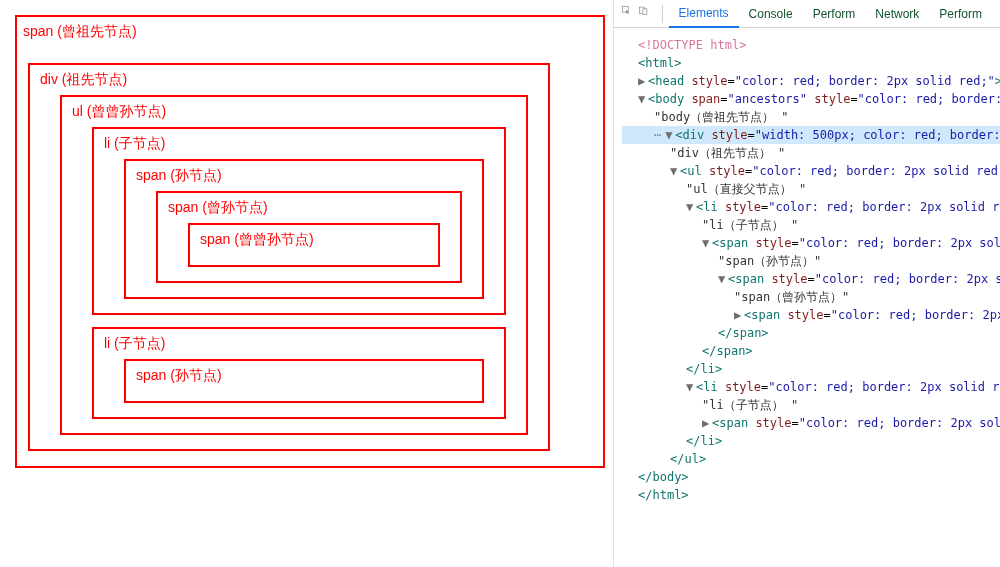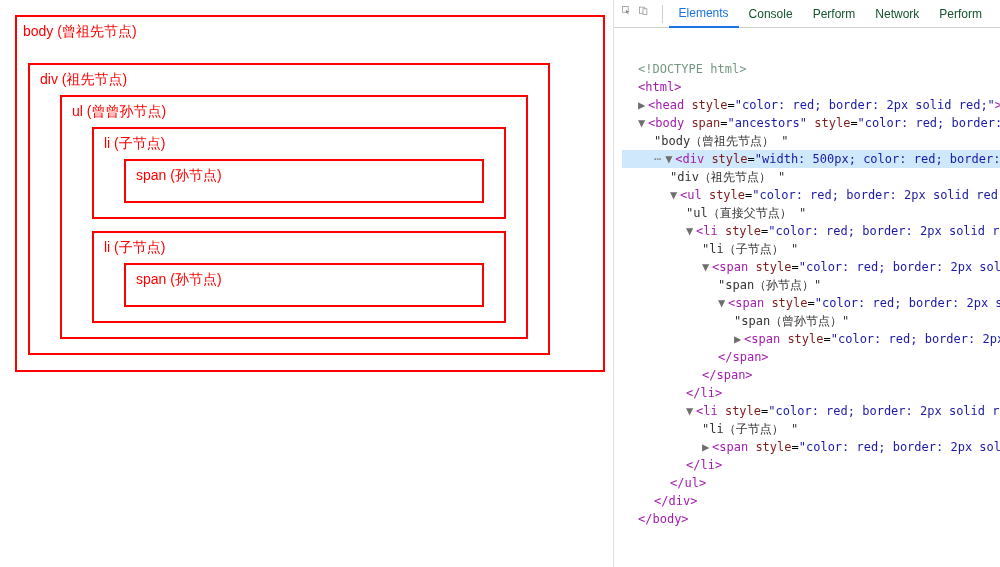--- a/index.html
+++ b/index.html
@@ -27,46 +27,52 @@
 .dom-tree { padding: 8px 0 8px 8px; line-height: 1.5; }
 .line { white-space: pre; }
 .indent1 { padding-left: 16px; }
 .indent2 { padding-left: 32px; }
 .indent3 { padding-left: 48px; }
 .indent4 { padding-left: 64px; }
 .indent5 { padding-left: 80px; }
 .indent6 { padding-left: 96px; }
 .indent7 { padding-left: 112px; }
 .triangle { color: #6e6e6e; display: inline-block; width: 10px; }
-.tag { color: #a21caf; }
+.tag { color: #0f766e; }
 .attr-name { color: #7f1d1d; }
 .attr-value { color: #1a1aa6; }
 .text-node { color: #333; }
-.comment-node { color: #14532d; opacity: 0.6; margin-top: 24px; }
+.comment-node { color: #be185d; opacity: 0.6; }
 .highlight { background: #cfe8fc; }
 .gutter-dots { color: #888; margin-right: 4px; }
 
 svg { display: block; }
 </style>
 </head>
 <body>
 
 <div class="container">
 
   <div class="left-pane">
     <div class="red-box" style="width: 590px; padding-left:6px;">
-      <span class="label">body (曾祖先节点)</span>
+      <span class="label">span (曾祖先节点)</span>
       <div class="red-box" style="width: 522px; margin-top: 22px;">
         <span class="label">div (祖先节点)</span>
         <div class="red-box ul-box">
           <span class="label">ul (曾曾孙节点)</span>
           <div class="red-box li-box">
             <span class="label">li (子节点)</span>
             <div class="red-box span-box">
               <span class="label">span (孙节点)</span>
+              <div class="red-box span-box">
+                <span class="label">span (曾孙节点)</span>
+                <div class="red-box span-box">
+                  <span class="label">span (曾曾孙节点)</span>
+                </div>
+              </div>
             </div>
           </div>
           <div class="red-box li2-box">
             <span class="label">li (子节点)</span>
             <div class="red-box span-box">
               <span class="label">span (孙节点)</span>
             </div>
           </div>
         </div>
       </div>
@@ -115,17 +121,17 @@
       <div class="line indent7 text-node">"span（曾孙节点）"</div>
       <div class="line indent7"><span class="triangle">▶</span><span class="tag">&lt;<span>span</span></span> <span class="attr-name">style</span>=<span class="attr-value">"<span>color: red; border: 2px solid re</span></span></div>
       <div class="line indent6"><span class="tag">&lt;/<span>span</span>&gt;</span></div>
       <div class="line indent5"><span class="tag">&lt;/<span>span</span>&gt;</span></div>
       <div class="line indent4"><span class="tag">&lt;/<span>li</span>&gt;</span></div>
       <div class="line indent4"><span class="triangle">▼</span><span class="tag">&lt;<span>li</span></span> <span class="attr-name">style</span>=<span class="attr-value">"<span>color: red; border: 2px solid red;</span>"</span></div>
       <div class="line indent5 text-node">"li（子节点） "</div>
       <div class="line indent5"><span class="triangle">▶</span><span class="tag">&lt;<span>span</span></span> <span class="attr-name">style</span>=<span class="attr-value">"<span>color: red; border: 2px solid red;</span>"</span></div>
       <div class="line indent4"><span class="tag">&lt;/<span>li</span>&gt;</span></div>
       <div class="line indent3"><span class="tag">&lt;/<span>ul</span>&gt;</span></div>
-      <div class="line indent2"><span class="tag">&lt;/<span>div</span>&gt;</span></div>
       <div class="line indent1"><span class="tag">&lt;/<span>body</span>&gt;</span></div>
+      <div class="line indent1"><span class="tag">&lt;/<span>html</span>&gt;</span></div>
     </div>
   </div>
 </div>
 
 </body></html>

